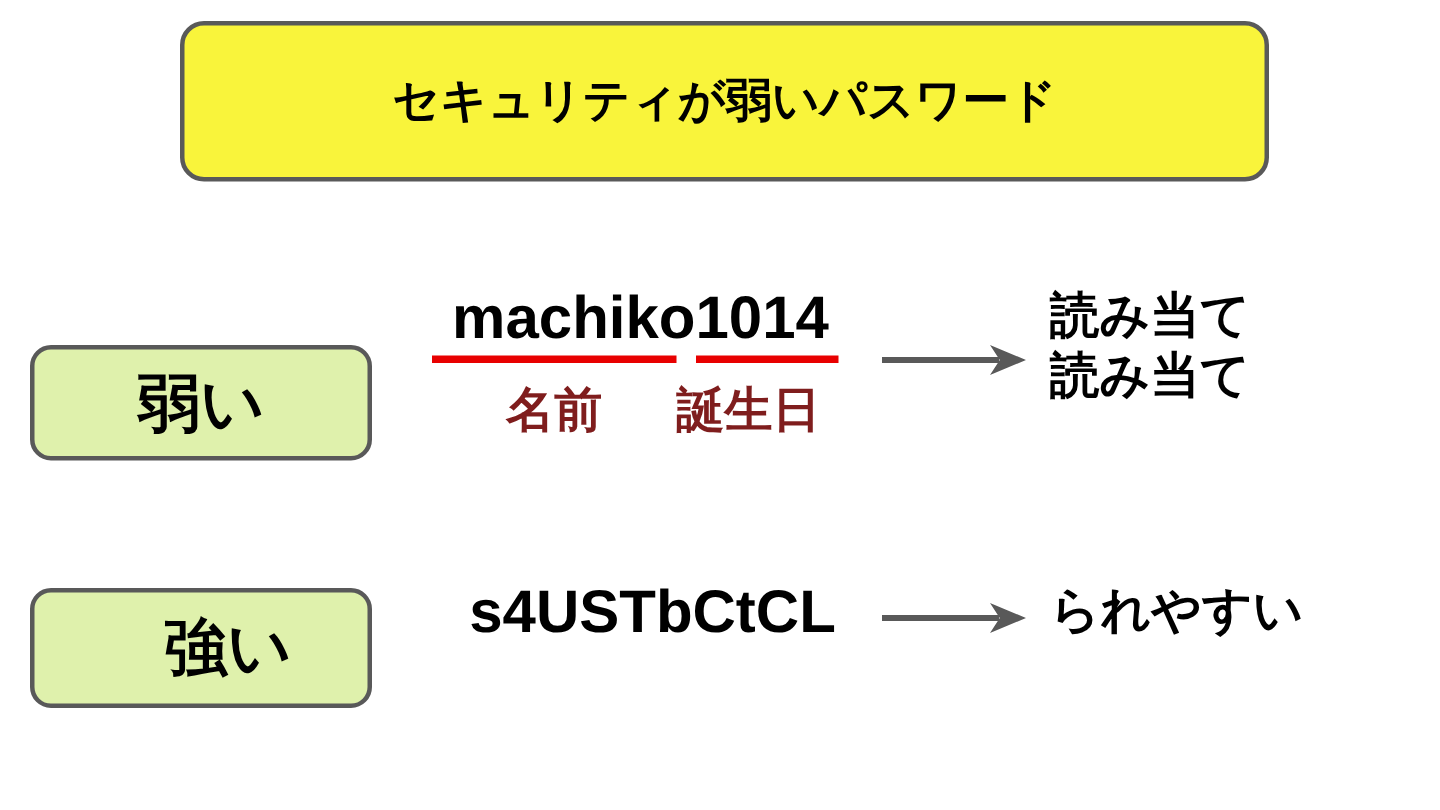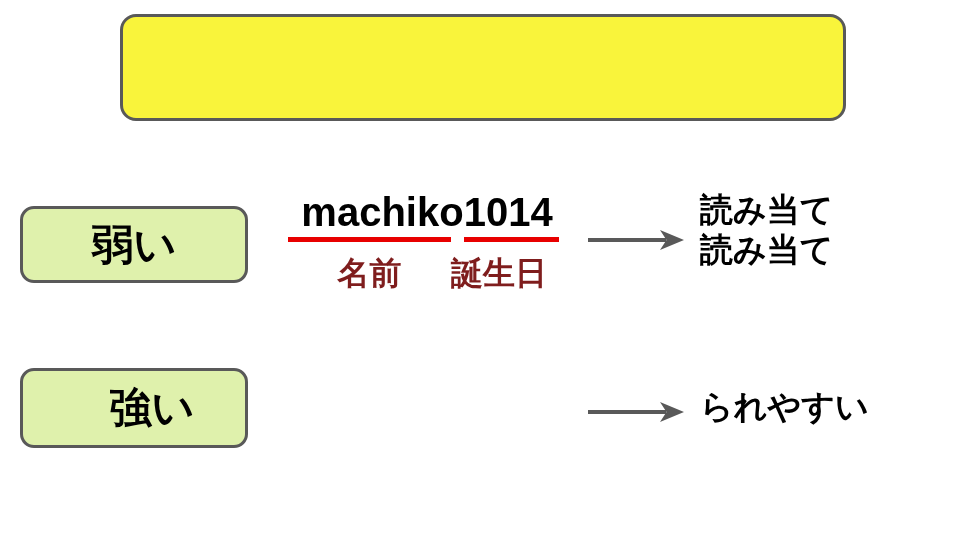--- a/index.html
+++ b/index.html
@@ -34,20 +34,21 @@
     height: 107px;
     background: #f9f43b;
     border-radius: 16px;
     font-size: 31px;
     line-height: 1.38;
   }
   .label-box {
     background: #dff1ac;
     border-radius: 14px;
     font-size: 42px;
+    margin-top: 24px;
   }
   .label-box.weak {
     left: 20px;
     top: 206px;
     width: 228px;
     height: 77px;
   }
   .label-box.strong {
     left: 20px;
     top: 368px;
@@ -132,20 +133,21 @@
     top: 387px;
     width: 228px;
   }
 </style>
 </head>
 <body>
 
 <div class="canvas">
 
   <div class="rounded-box title-box">
+    <div>セキュリティが弱いパスワード</div>
   </div>
 
   <div class="rounded-box label-box weak">
     <span>弱い</span>
   </div>
 
   <div class="password weak-password">machiko1014</div>
 
   <div class="underline u-name"></div>
   <div class="underline u-birthday"></div>
@@ -160,20 +162,21 @@
 
   <div class="result r-weak">
     <div>読み当て</div>
     <div>読み当て</div>
   </div>
 
   <div class="rounded-box label-box strong">
     <span>強い</span>
   </div>
 
+  <div class="password strong-password">s4USTbCtCL</div>
 
   <svg class="arrow a2" viewBox="0 0 100 26" aria-hidden="true">
     <line x1="2" y1="13" x2="80" y2="13" stroke="#595959" stroke-width="4"></line>
     <polygon points="74,3 98,13 74,23 80.5,13" fill="#595959"></polygon>
   </svg>
 
   <div class="result r-strong">られやすい</div>
 
 </div>
 

